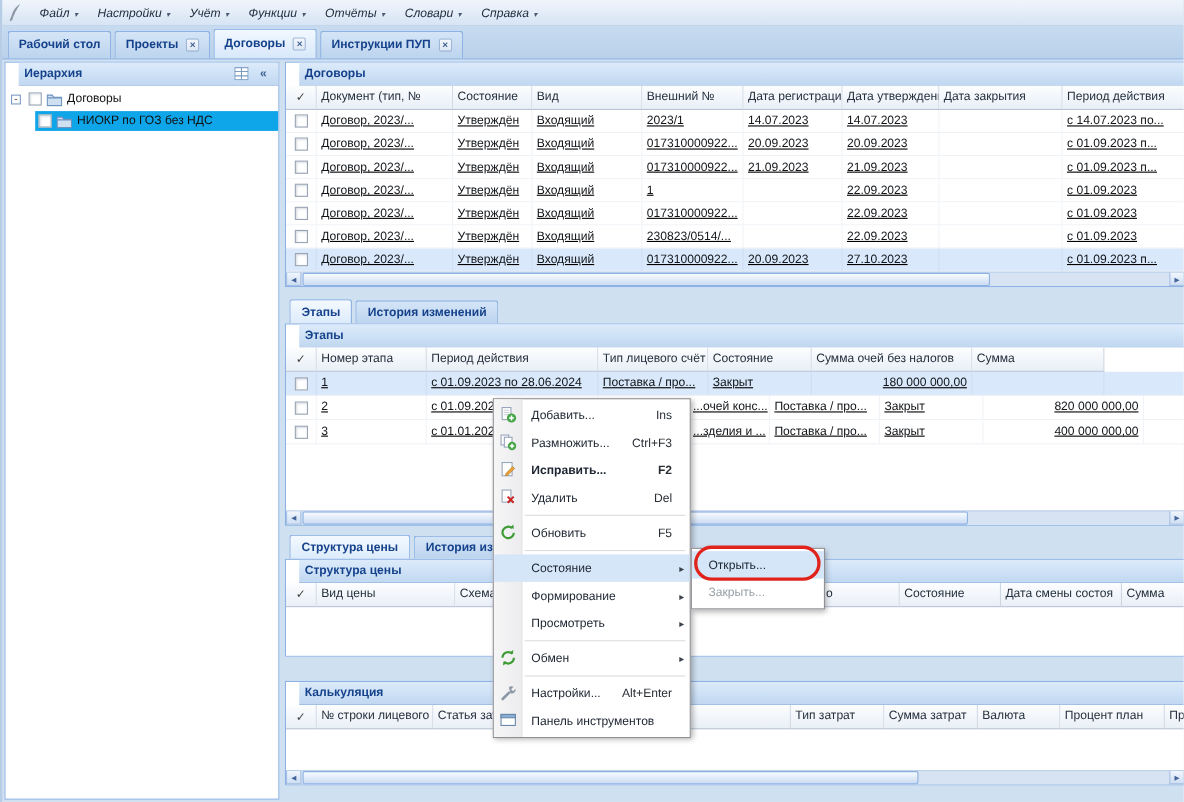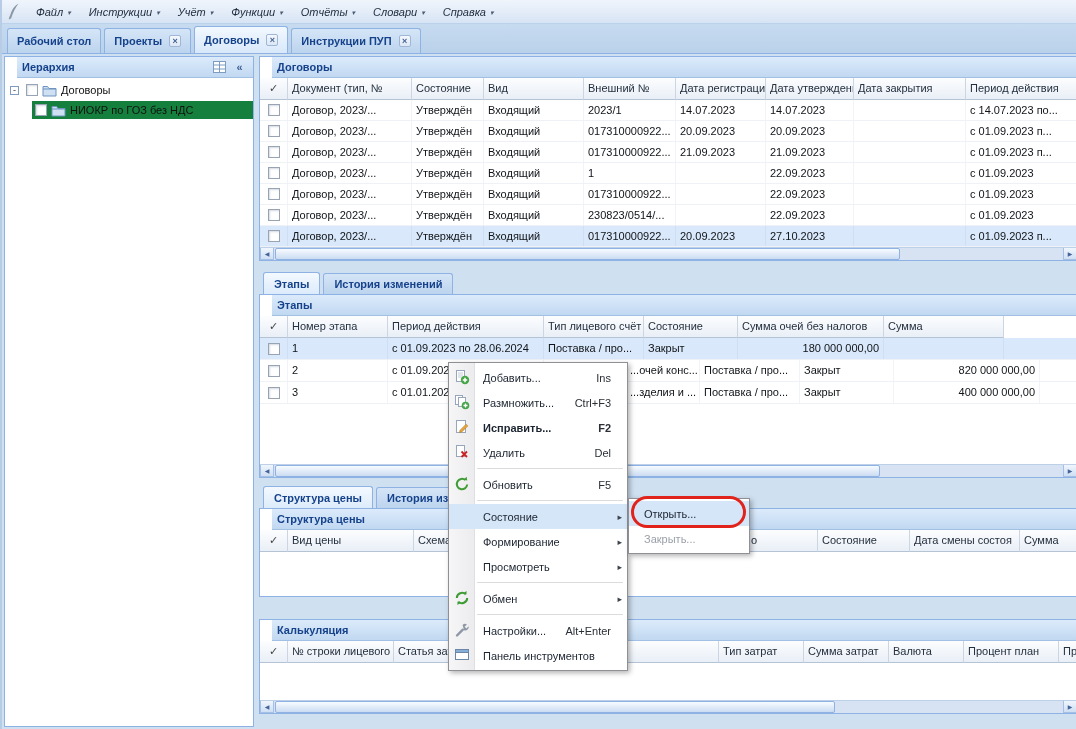--- a/index.html
+++ b/index.html
@@ -35,40 +35,40 @@
 #calc{left:257px;top:619px;width:819px;height:95px;}
 .panel-header{flex:0 0 21px;background:linear-gradient(#dcebfb,#c1d8f1);border-bottom:1px solid #a2c0e4;display:flex;align-items:center;padding:0 5px;color:#15428b;font-weight:bold;margin-left:12px;}
 .ph-tools{margin-left:auto;display:flex;gap:3px;align-items:center;}
 .ph-btn{width:17px;height:15px;display:flex;align-items:center;justify-content:center;color:#3f5f93;font-weight:bold;cursor:default;}
 
 
 .grid{flex:1 1 auto;overflow:hidden;background:#fff;}
 .grid-header{display:flex;}
 .gh-cell{flex:0 0 auto;height:22px;background:linear-gradient(#fcfdfe,#e9eff7);border-right:1px solid #ccd6e3;border-bottom:1px solid #b6c3d4;padding:4px 4px 0;color:#25303e;white-space:nowrap;overflow:hidden;}
 .gh-check{text-align:center;color:#444;}
-.grid-row{display:flex;border-bottom:1px solid #eef1f5;background:#fff;}
+.grid-row{display:flex;border-bottom:1px solid #eef1f5;background:#fff;text-decoration:underline;}
 .row-selected{background:#d9e8fa;}
 .g-cell{flex:0 0 auto;border-right:1px solid #f0f3f7;padding:0 4px;white-space:nowrap;overflow:hidden;color:#101418;line-height:20px;}
 .row-selected .g-cell{border-right-color:#cfdef2;}
 .g-cb{display:flex;align-items:center;justify-content:center;padding:0;}
 .cb{width:12px;height:12px;border:1px solid #98a4b3;background:#fff;box-shadow:inset 1px 1px 2px rgba(90,110,140,.25);}
 
 
 .hscroll{flex:0 0 13px;background:#d7e3f3;border-top:1px solid #bed0e8;position:relative;display:flex;}
 .sb-btn{flex:0 0 14px;height:12px;background:linear-gradient(#f0f6fd,#cfdff3);border:1px solid #a5c0e4;border-top:none;font-size:6px;color:#44639a;display:flex;align-items:center;justify-content:center;}
 .sb-right{margin-left:auto;}
 .sb-thumb{position:absolute;left:15px;top:0;height:12px;background:linear-gradient(#f7fbff,#cbdcf2);border:1px solid #8db2e3;border-radius:2px;}
 
 
 #tree{flex:1;padding-top:2px;overflow:hidden;}
 .tree-row{display:flex;align-items:center;height:20px;padding-left:5px;}
 .expander{width:9px;height:9px;border:1px solid #7e9cc0;background:#fff;font-size:9px;line-height:6px;text-align:center;color:#333;margin-right:4px;flex:0 0 auto;}
 .tree-indent{width:22px;flex:0 0 auto;}
 .tree-inner{display:flex;align-items:center;gap:4px;flex:1;height:18px;padding:0 3px;}
-.tree-selected .tree-inner{background:#15803d;}
+.tree-selected .tree-inner{background:#0ea5e9;}
 .tree-folder{display:inline-flex;flex:0 0 auto;}
 .tree-label{color:#111;white-space:nowrap;}
 
 
 .menu{position:absolute;background:#fff;border:1px solid #8f8f94;box-shadow:2px 2px 5px rgba(0,0,0,.3);padding:2px 0;z-index:40;}
 #context-menu{left:446px;top:362px;width:180px;}
 #submenu{left:626px;top:498px;width:122px;z-index:45;}
 .menu-gutter{position:absolute;left:0;top:0;bottom:0;width:26px;background:linear-gradient(90deg,#f6f6f7,#ececee);border-right:1px solid #dfdfe2;}
 .menu-item{position:relative;height:25px;display:flex;align-items:center;padding:0 8px 0 34px;color:#1c2430;white-space:nowrap;}
 #submenu .menu-item{padding-left:15px;}
@@ -95,21 +95,21 @@
           <path d="M11.5.5C7.5 2.8 4.6 6.8 3.4 11.6l-1.2 4.6 1.9-.8C5.5 10.6 8.3 5 11.5.5z" fill="#8d98a6"></path>
           <path d="M2.2 16.2l1.3-3.8" stroke="#8d98a6" fill="none"></path>
         </svg>
     </span>
     <div id="menubar-items">
         <div class="mb-item">
           <span>Файл</span>
           <span class="caret">▾</span>
         </div>
         <div class="mb-item">
-          <span>Инструкции</span>
+          <span>Настройки</span>
           <span class="caret">▾</span>
         </div>
         <div class="mb-item">
           <span>Учёт</span>
           <span class="caret">▾</span>
         </div>
         <div class="mb-item">
           <span>Функции</span>
           <span class="caret">▾</span>
         </div>

